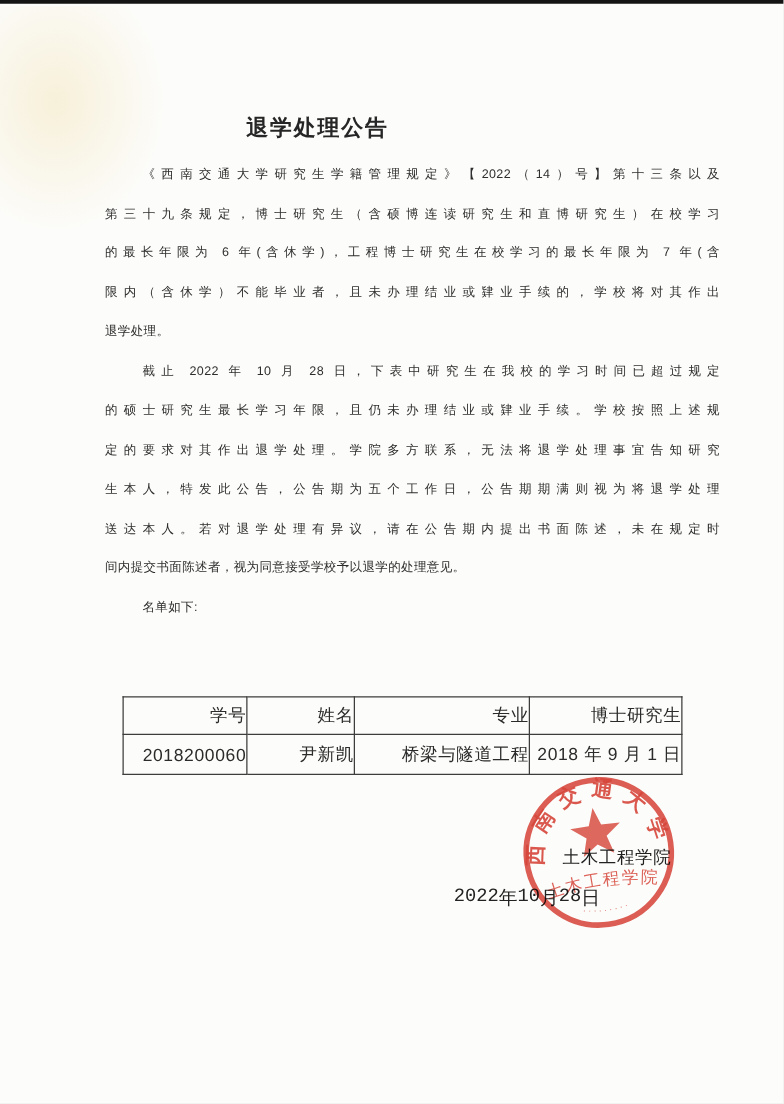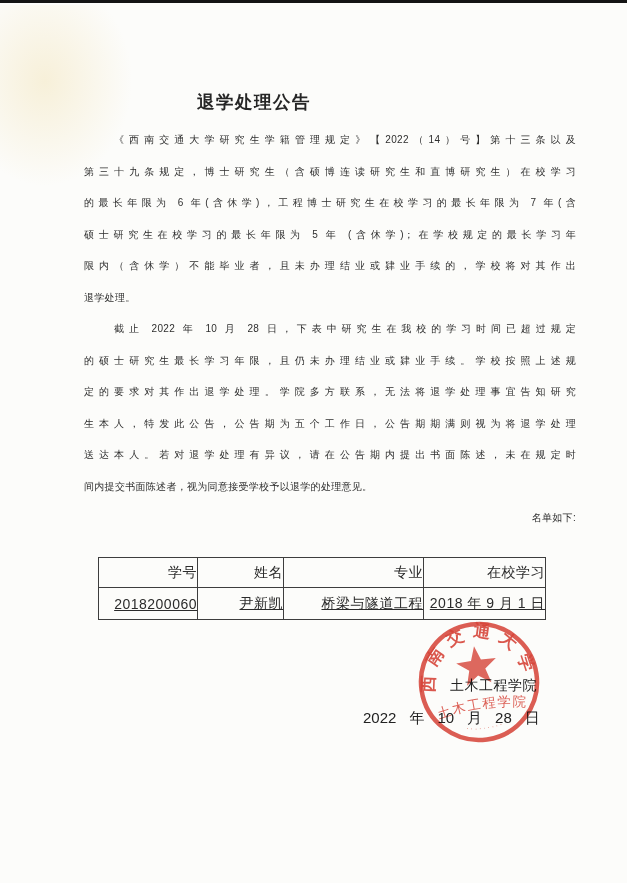--- a/index.html
+++ b/index.html
@@ -21,40 +21,40 @@
   .title{
     position:absolute;left:0;top:90px;width:508px;
     text-align:center;font-size:17.5px;font-weight:bold;letter-spacing:1.5px;color:#262626;
   }
   .body-flow{
     position:absolute;left:84px;top:124px;width:492px;
     font-size:10px;letter-spacing:.3px;color:#2e2e2e;
   }
   .ln{height:31.5px;line-height:31.5px;overflow:hidden;}
   .stretch{text-align:justify;text-align-last:justify;text-justify:inter-character;}
-  .indent{text-indent:30px;text-align:right;}
+  .indent{text-indent:30px;}
   table.roster{
     position:absolute;left:98px;top:557px;width:447px;
     border-collapse:collapse;table-layout:fixed;
     font-size:14px;color:#2b2b2b;
   }
   table.roster td,table.roster th{
     border:1.5px solid #3d3d3d;text-align:right;vertical-align:middle;
     font-weight:normal;padding:0;letter-spacing:.5px;
   }
   table.roster .hrow{height:30px;}
-  table.roster .drow{height:32px;text-decoration:underline;}
+  table.roster .drow{height:32px;}
   .dept{
     position:absolute;left:450px;top:677px;
     font-size:14px;letter-spacing:.5px;color:#222;z-index:2;
   }
   .date-row{
     position:absolute;left:363px;top:709px;
-    display:inline-flex;column-gap:13px;
-    font-size:15px;color:#222;z-index:2;
+    display:inline-flex;column-gap:0;
+    font-size:15px;color:#222;z-index:2;font-family:Liberation Mono, monospace;
   }
   .seal{
     position:absolute;left:416px;top:619px;width:126px;height:126px;
     transform:rotate(-8deg);
     mix-blend-mode:multiply;opacity:.92;z-index:3;
     pointer-events:none;
   }
 </style>
 </head>
 <body>
@@ -63,21 +63,20 @@
 
   <div class="scan-strip"></div>
   <div class="smudge"></div>
 
   <div class="title">退学处理公告</div>
 
   <div class="body-flow">
     <div class="ln stretch indent">《西南交通大学研究生学籍管理规定》【2022（14）号】第十三条以及</div>
     <div class="ln stretch">第三十九条规定，博士研究生（含硕博连读研究生和直博研究生）在校学习</div>
     <div class="ln stretch">的最长年限为 6 年(含休学)，工程博士研究生在校学习的最长年限为 7 年(含</div>
-    <div class="ln stretch">硕士研究生在校学习的最长年限为 5 年 (含休学)；在学校规定的最长学习年</div>
     <div class="ln stretch">限内（含休学）不能毕业者，且未办理结业或肄业手续的，学校将对其作出</div>
     <div class="ln">退学处理。</div>
     <div class="ln stretch indent">截止 2022 年 10 月 28 日，下表中研究生在我校的学习时间已超过规定</div>
     <div class="ln stretch">的硕士研究生最长学习年限，且仍未办理结业或肄业手续。学校按照上述规</div>
     <div class="ln stretch">定的要求对其作出退学处理。学院多方联系，无法将退学处理事宜告知研究</div>
     <div class="ln stretch">生本人，特发此公告，公告期为五个工作日，公告期期满则视为将退学处理</div>
     <div class="ln stretch">送达本人。若对退学处理有异议，请在公告期内提出书面陈述，未在规定时</div>
     <div class="ln">间内提交书面陈述者，视为同意接受学校予以退学的处理意见。</div>
     <div class="ln indent">名单如下:</div>
   </div>
@@ -87,21 +86,21 @@
       <col style="width:99px">
         <col style="width:86px">
         <col style="width:140px">
         <col style="width:122px">
     </colgroup>
     <tbody>
         <tr class="hrow">
       <th>学号</th>
       <th>姓名</th>
       <th>专业</th>
-      <th>在校学习</th>
+      <th>博士研究生</th>
     </tr>
     <tr class="drow">
       <td>2018200060</td>
       <td>尹新凯</td>
       <td>桥梁与隧道工程</td>
       <td>2018 年 9 月 1 日</td>
     </tr>
   </tbody>
     </table>
 

